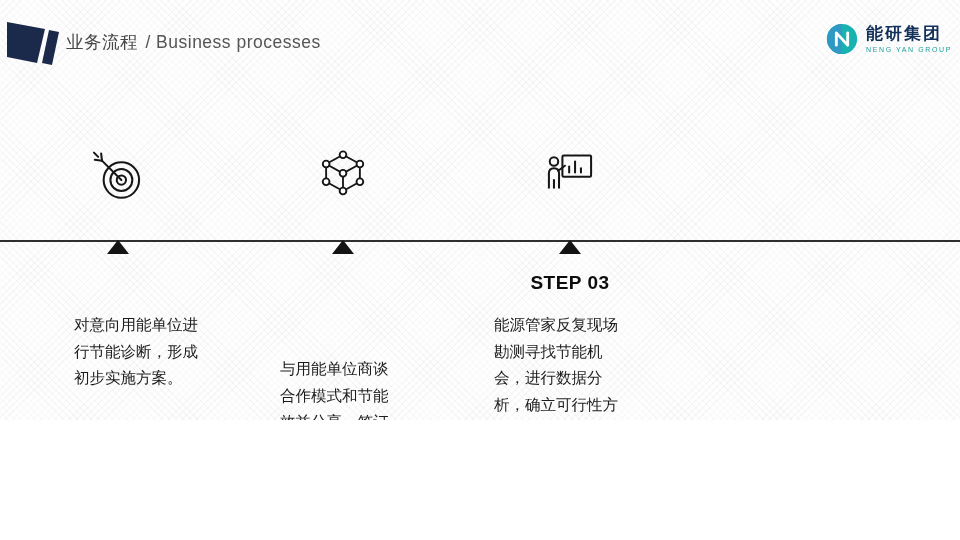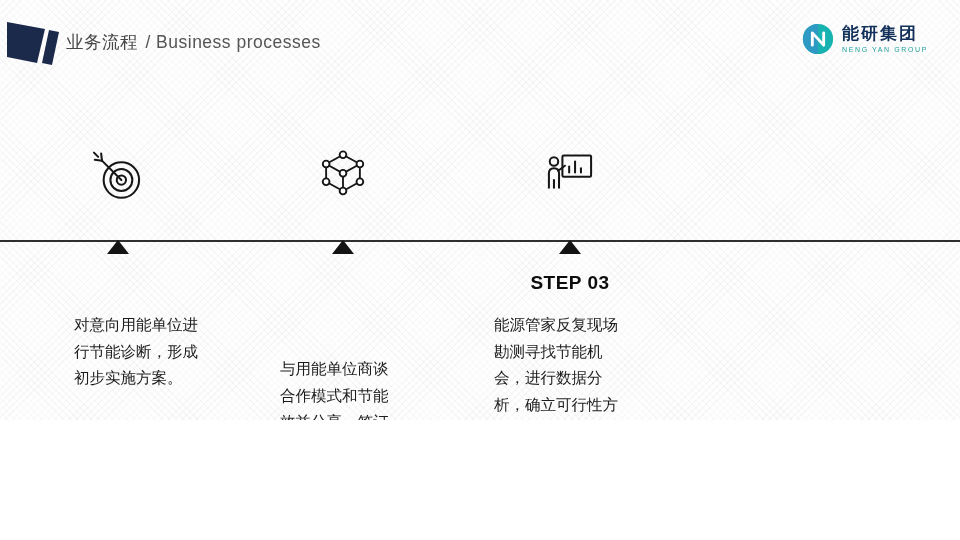--- a/index.html
+++ b/index.html
@@ -18,21 +18,21 @@
       repeating-linear-gradient(-45deg, rgba(0,0,0,0.028) 0px, rgba(0,0,0,0.028) 1px, transparent 1px, transparent 5px);
   }
 
   
   .corner { position: absolute; left: 7px; top: 20px; }
   .page-title {
     position: absolute; left: 66px; top: 30px; margin: 0;
     font-size: 17.5px; font-weight: 400; color: #474747; letter-spacing: 0.5px;
   }
   .page-title .title-en { color: #555555; margin-left: 2px; }
-  .logo { position: absolute; top: 22px; right: 32px; display: flex; align-items: center; gap: 7px; }
+  .logo { position: absolute; top: 22px; right: 8px; display: flex; align-items: center; gap: 7px; }
   .logo-name { font-size: 17px; font-weight: 700; color: #12305a; letter-spacing: 2px; line-height: 1.1; }
   .logo-tagline { font-size: 7px; color: #1b9e9b; letter-spacing: 1.6px; margin-top: 2px; }
 
   
   .timeline {
     position: absolute; top: 240px; left: 0; width: 960px; height: 2px;
     background: #2f2f2f;
   }
 
   

